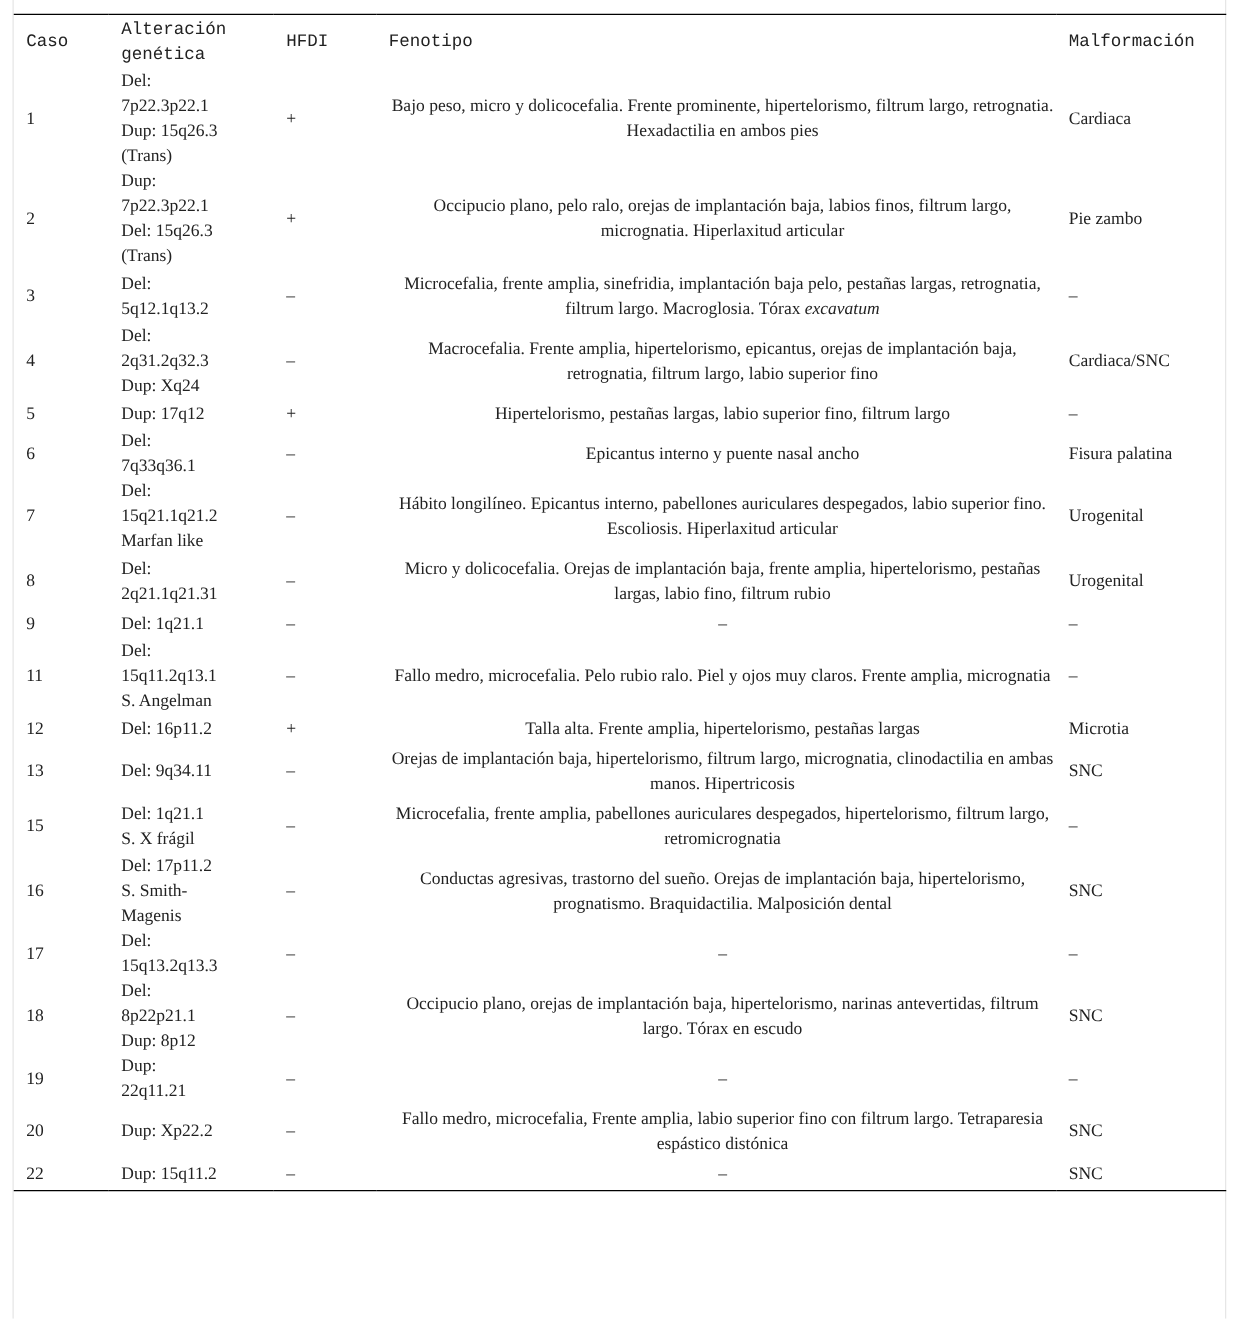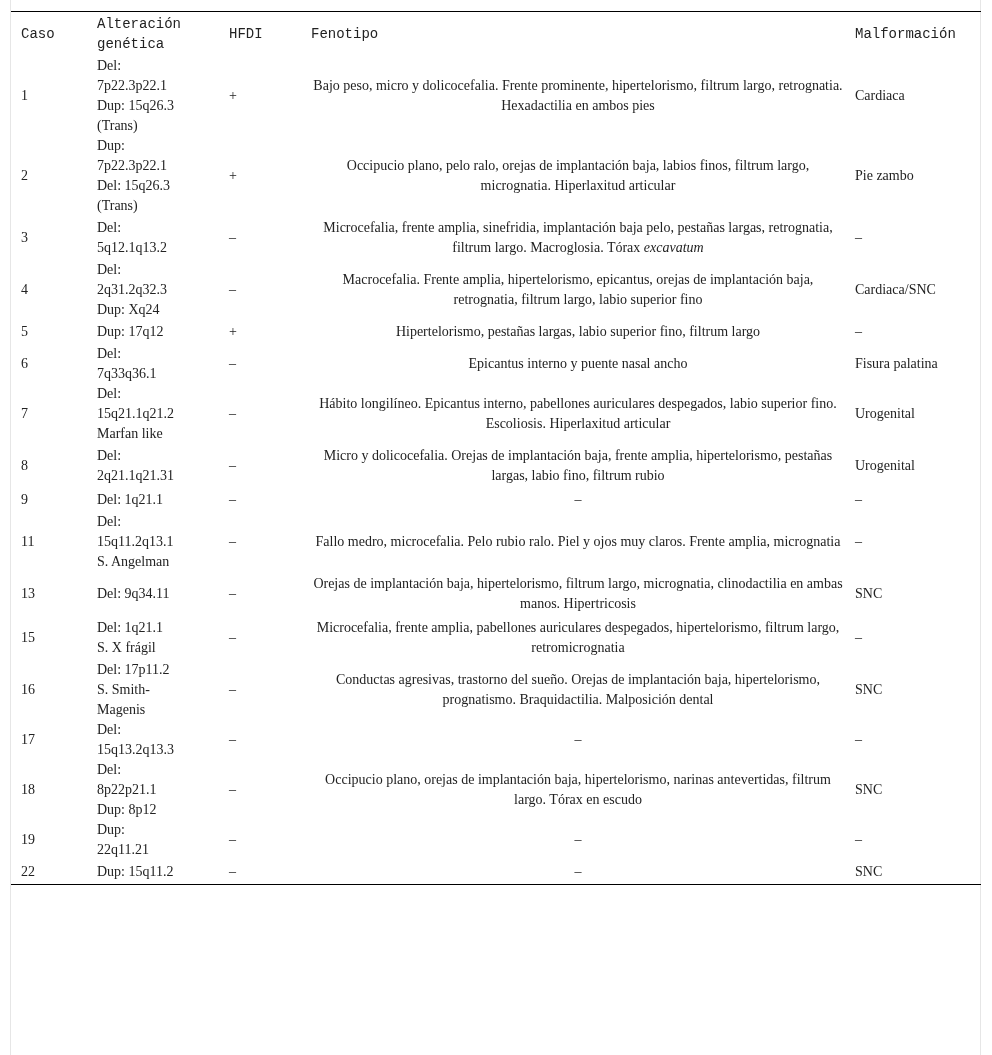--- a/index.html
+++ b/index.html
@@ -189,20 +189,29 @@
         <td>
           <div>Del:</div>
           <div>15q11.2q13.1</div>
           <div>S. Angelman</div>
         </td>
         <td>–</td>
         <td class="pheno"><span>Fallo medro, microcefalia. Pelo rubio ralo. Piel y ojos muy claros. Frente amplia, micrognatia</span></td>
         <td>–</td>
       </tr>
       <tr>
+        <td>12</td>
+        <td>
+          <div>Del: 16p11.2</div>
+        </td>
+        <td>+</td>
+        <td class="pheno"><span>Talla alta. Frente amplia, hipertelorismo, pestañas largas</span></td>
+        <td>Microtia</td>
+      </tr>
+      <tr>
         <td>13</td>
         <td>
           <div>Del: 9q34.11</div>
         </td>
         <td>–</td>
         <td class="pheno"><span>Orejas de implantación baja, hipertelorismo, filtrum largo, micrognatia, clinodactilia en ambas manos. Hipertricosis</span></td>
         <td>SNC</td>
       </tr>
       <tr>
         <td>15</td>
@@ -248,20 +257,29 @@
       </tr>
       <tr>
         <td>19</td>
         <td>
           <div>Dup:</div>
           <div>22q11.21</div>
         </td>
         <td>–</td>
         <td class="pheno"><span>–</span></td>
         <td>–</td>
+      </tr>
+      <tr>
+        <td>20</td>
+        <td>
+          <div>Dup: Xp22.2</div>
+        </td>
+        <td>–</td>
+        <td class="pheno"><span>Fallo medro, microcefalia, Frente amplia, labio superior fino con filtrum largo. Tetraparesia espástico distónica</span></td>
+        <td>SNC</td>
       </tr>
       <tr>
         <td>22</td>
         <td>
           <div>Dup: 15q11.2</div>
         </td>
         <td>–</td>
         <td class="pheno"><span>–</span></td>
         <td>SNC</td>
       </tr>

